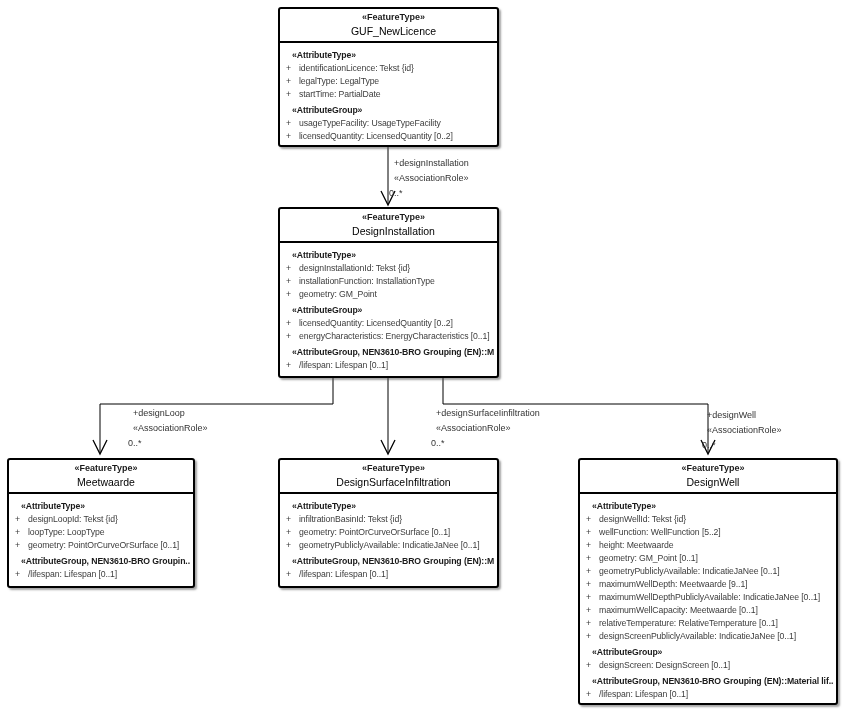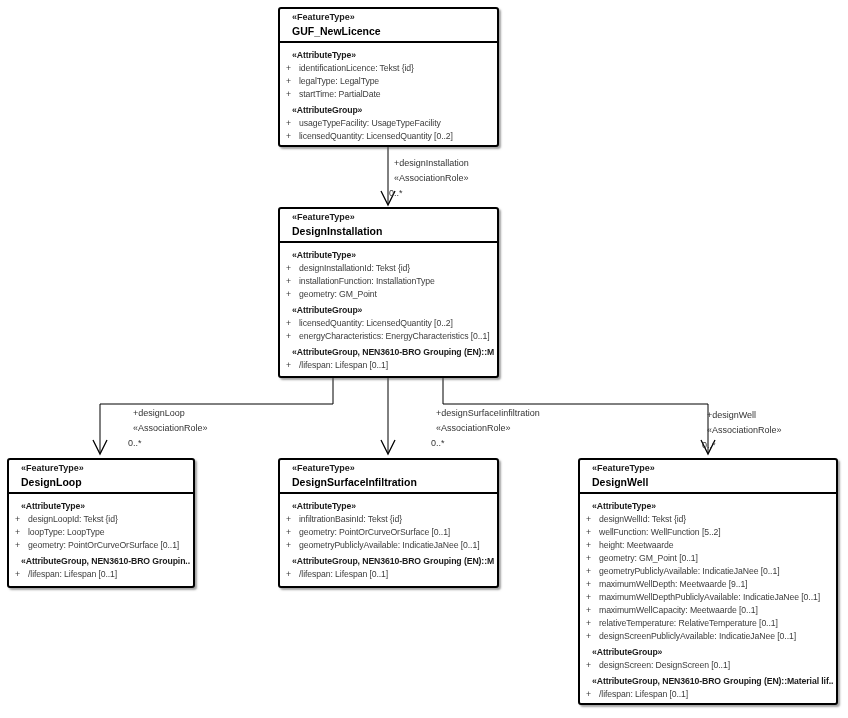--- a/index.html
+++ b/index.html
@@ -17,28 +17,28 @@
     background:#ffffff;
     border:2px solid #000;
     border-radius:3px;
     box-shadow:2px 2px 2px rgba(90,90,90,0.55);
     z-index:1;
     box-sizing:border-box;
     overflow:hidden;
   }
   .uml-title {
     border-bottom:2px solid #000;
-    text-align:left;
+    text-align:center;
     padding:2px 2px 3px 12px;
   }
   .uml-stereotype {
     font-size:9px; font-weight:bold; color:#1a1a1a; line-height:13px;
   }
   .uml-name {
-    font-size:10.5px; font-weight:bold; color:#000; line-height:14px;
+    font-size:10.5px; font-weight:normal; color:#000; line-height:14px;
   }
   .uml-body { padding:3px 3px 3px 4px; }
   .row {
     display:flex; align-items:baseline;
     font-size:8.7px; line-height:13px;
     color:#3c3c3c; letter-spacing:-0.1px;
     white-space:nowrap; overflow:hidden;
   }
   .row .sign { flex:none; width:13px; padding-left:2px; color:#3c3c3c; }
   .row.group {
@@ -135,21 +135,21 @@
       <div class="row">
           <span class="sign">+</span>
           <span>/lifespan: Lifespan [0..1]</span>
         </div>
     </div>
   </div>
 
   <div class="uml-class" style="left:7px; top:458px; width:188px; height:130px;">
     <div class="uml-title">
       <div class="uml-stereotype">«FeatureType»</div>
-      <div class="uml-name">DesignLoop</div>
+      <div class="uml-name">Meetwaarde</div>
     </div>
     <div class="uml-body">
       <div class="row group">«AttributeType»</div>
       <div class="row">
           <span class="sign">+</span>
           <span>designLoopId: Tekst {id}</span>
         </div>
       <div class="row">
           <span class="sign">+</span>
           <span>loopType: LoopType</span>

